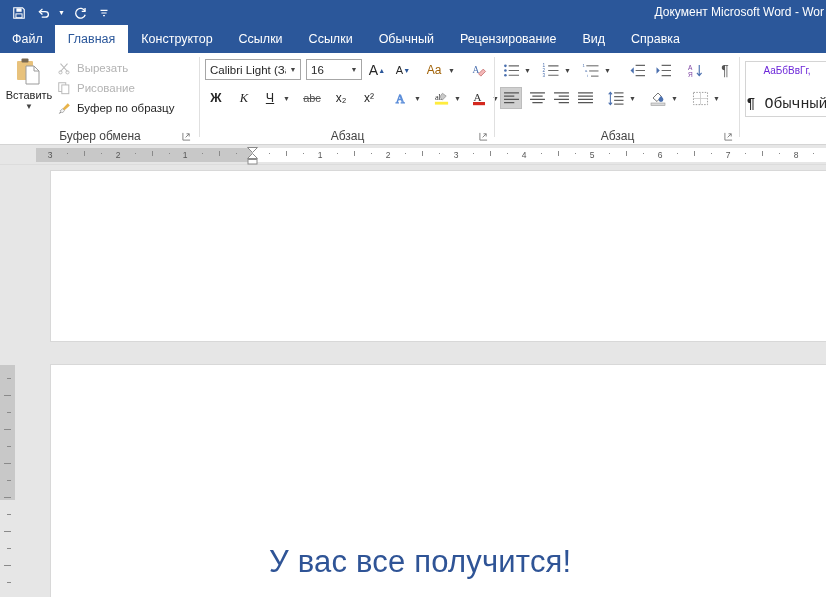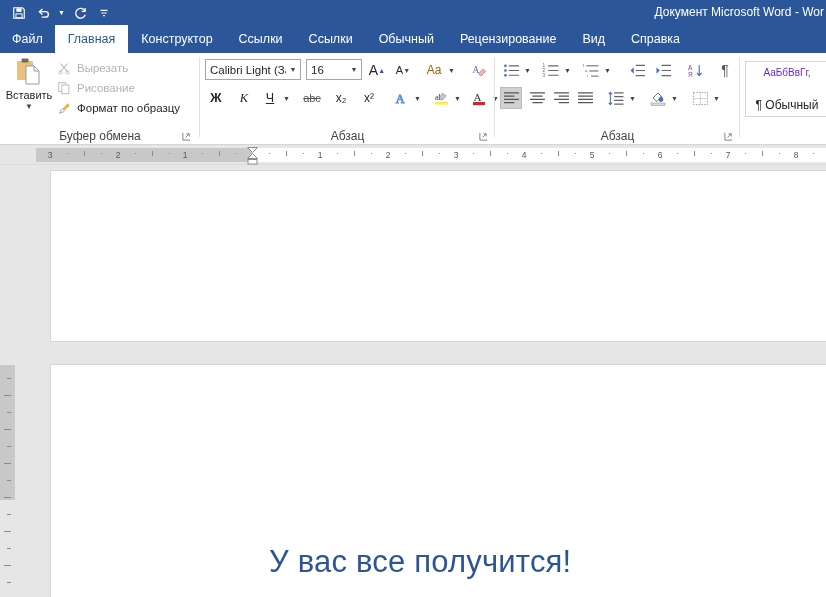--- a/index.html
+++ b/index.html
@@ -96,21 +96,21 @@
   .pbtn.sel { background: #d0d0d0; border: 1px solid #bdbdbd; }
 
   
   .grp-styles { left: 740px; width: 120px; }
   .style-card {
     position: absolute; left: 5px; top: 8px; width: 84px; height: 56px;
     border: 1px solid #d4d4d4; background: #fff;
     display: flex; flex-direction: column; align-items: center; justify-content: center;
   }
   .style-sample { font-size: 10px; color: #6d28d9; font-family: Liberation Sans, sans-serif; }
-  .style-name { font-size: 12px; color: #262626; margin-top: 20px; }
+  .style-name { font-size: 15px; color: #262626; margin-top: 20px; font-family: Liberation Mono, monospace; }
 
   
   .ruler-h {
     position: absolute; top: 145px; left: 0; width: 826px; height: 20px;
     background: #e6e6e6; border-bottom: 1px solid #dcdcdc;
   }
   .ruler-track { position: absolute; top: 3px; height: 14px; }
   .ruler-margin { background: #c8c8c8; }
   .ruler-page { background: #ffffff; }
   .rtick {
@@ -239,21 +239,21 @@
       </div>
 
       <div class="cmd-row" style="left:54px; top:45px;">
         <span class="cmd-ico">
           <svg width="15" height="15" viewBox="0 0 16 16">
               <path d="M11.5 2.5l2.2 2.2-5.6 5.2-2-2 5.4-5.4z" fill="#e8b34a"></path>
               <path d="M6 8.2l2 2-2.4 2.6-2.3-2.3L6 8.2z" fill="#f2f2f2" stroke="#9b9b9b" stroke-width="0.8"></path>
               <path d="M3.4 11.4l-1.6 2.4 2.6-1.3" fill="#777"></path>
             </svg>
         </span>
-        <span>Формат по образцу</span>
+        <span>Буфер по образцу</span>
       </div>
 
       <div class="group-label">Буфер обмена</div>
       <div class="dlg-launcher" style="right:8px;">
         <svg width="9" height="9" viewBox="0 0 10 10">
             <path d="M1 1v8h8" fill="none" stroke="#777" stroke-width="1"></path>
             <path d="M4 6l4-4" stroke="#777" stroke-width="1"></path>
             <path d="M8 2v3M8 2H5" stroke="#777" stroke-width="1"></path>
           </svg>
       </div>

